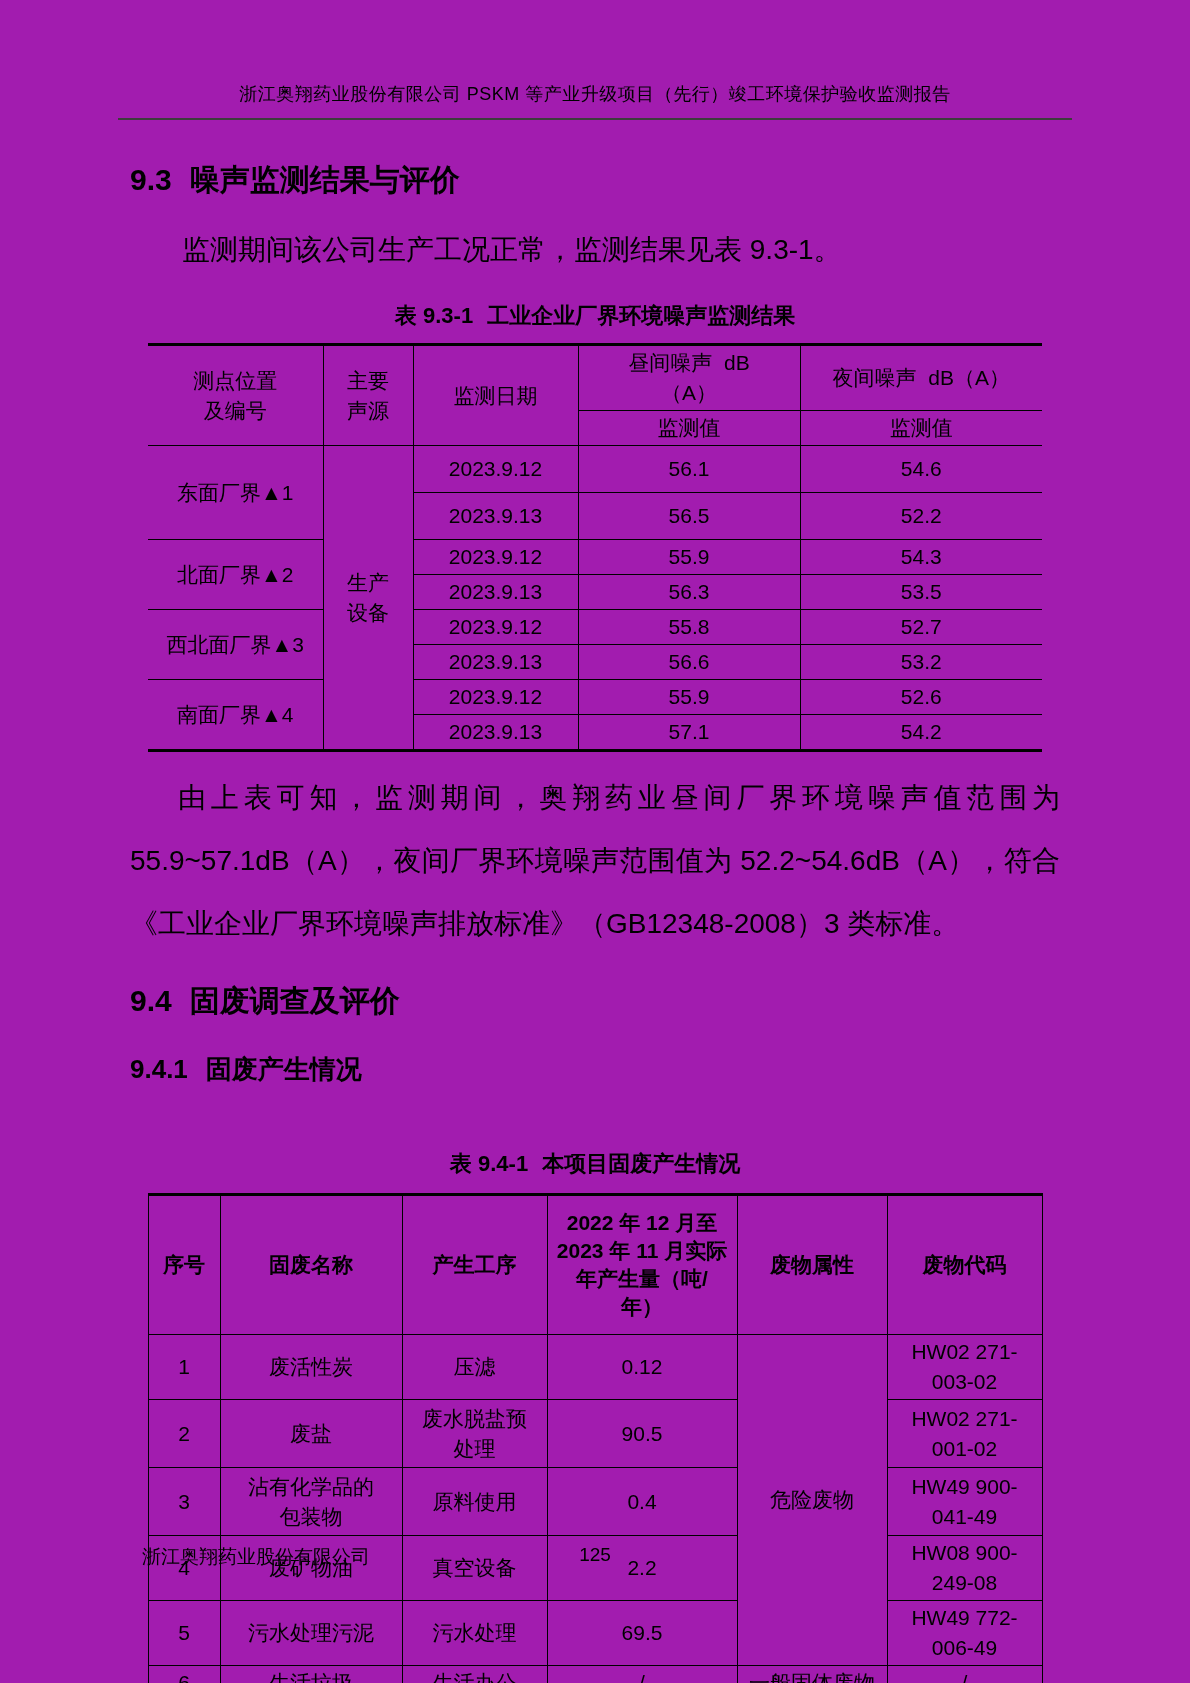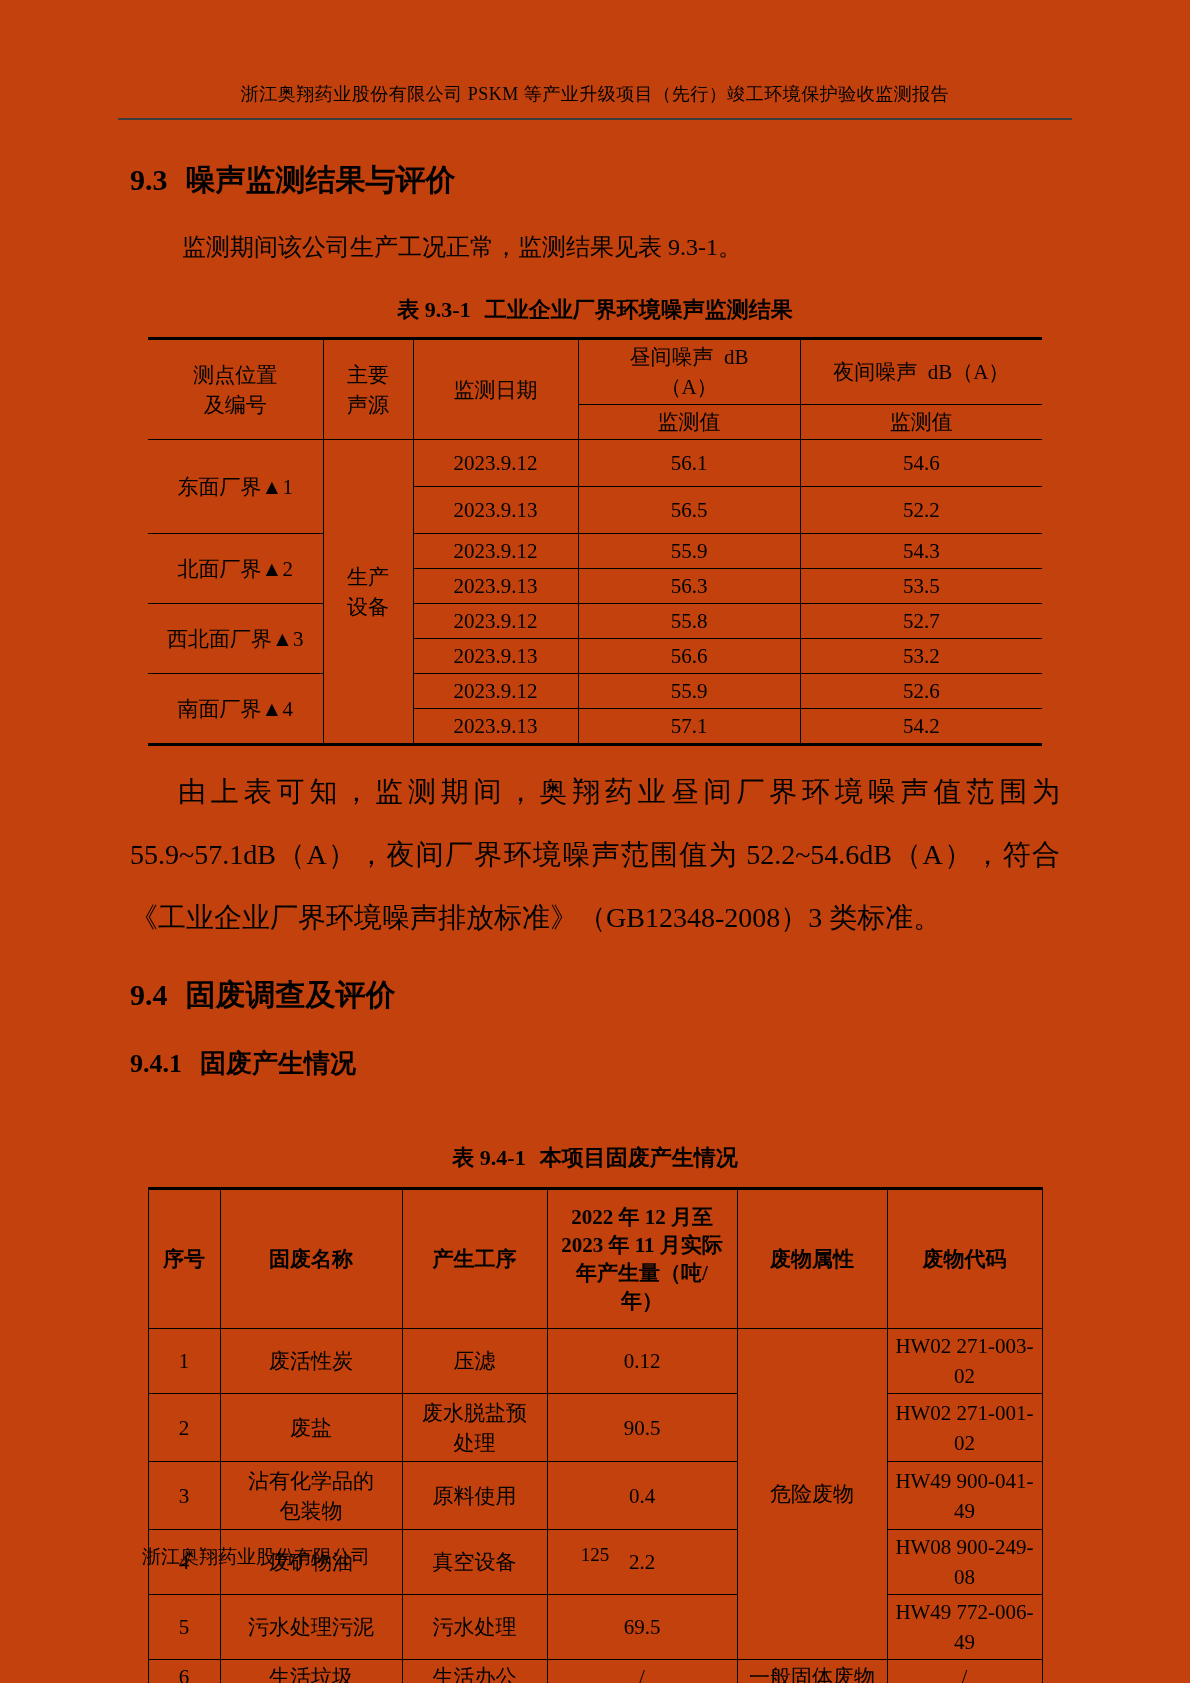--- a/index.html
+++ b/index.html
@@ -1,41 +1,41 @@
 <!DOCTYPE html>
 <html><head>
 <meta charset="utf-8">
 <style>
   html,body { margin:0; padding:0; background:#9a9a9a; }
   .page {
     position: relative;
     width: 1190px; height: 1683px;
     margin: 0 auto;
-    background: #c2410c;
-    font-family: Liberation Serif, serif;
+    background: #a21caf;
+    font-family: Liberation Sans, sans-serif;
     color: #000;
     overflow: hidden;
   }
   .doc-header {
     margin: 0 118px;
     padding-top: 82px;
     padding-bottom: 12px;
     border-bottom: 2px solid #3d3d3d;
     text-align: center;
     font-size: 18px;
     letter-spacing: 0.5px;
   }
   .content { padding: 0 130px; }
 
   .h1 { margin: 40px 0 0 0; font-size: 30px; font-weight: bold; }
   .h1.second { margin-top: 26px; }
   .h2 { margin: 30px 0 0 0; font-size: 26px; font-weight: bold; }
   .h-num { margin-right: 18px; }
 
-  .intro { margin: 30px 0 0 0; font-size: 24px; text-indent: 52px; }
+  .intro { margin: 30px 0 0 0; font-size: 28px; text-indent: 52px; }
 
   .tbl-caption { margin: 32px 0 0 0; text-align: center; font-size: 22px; font-weight: bold; }
   .tbl-caption.second { margin-top: 62px; }
   .cap-num { margin-right: 14px; }
 
   table { border-collapse: collapse; table-layout: fixed; margin: 12px auto 0; width: 894px; }
   td, th { border: 1px solid #000; text-align: center; vertical-align: middle;
            font-size: 21px; font-weight: normal; padding: 2px 4px; line-height: 30px; }
   .ml { white-space: pre-wrap; }
 

